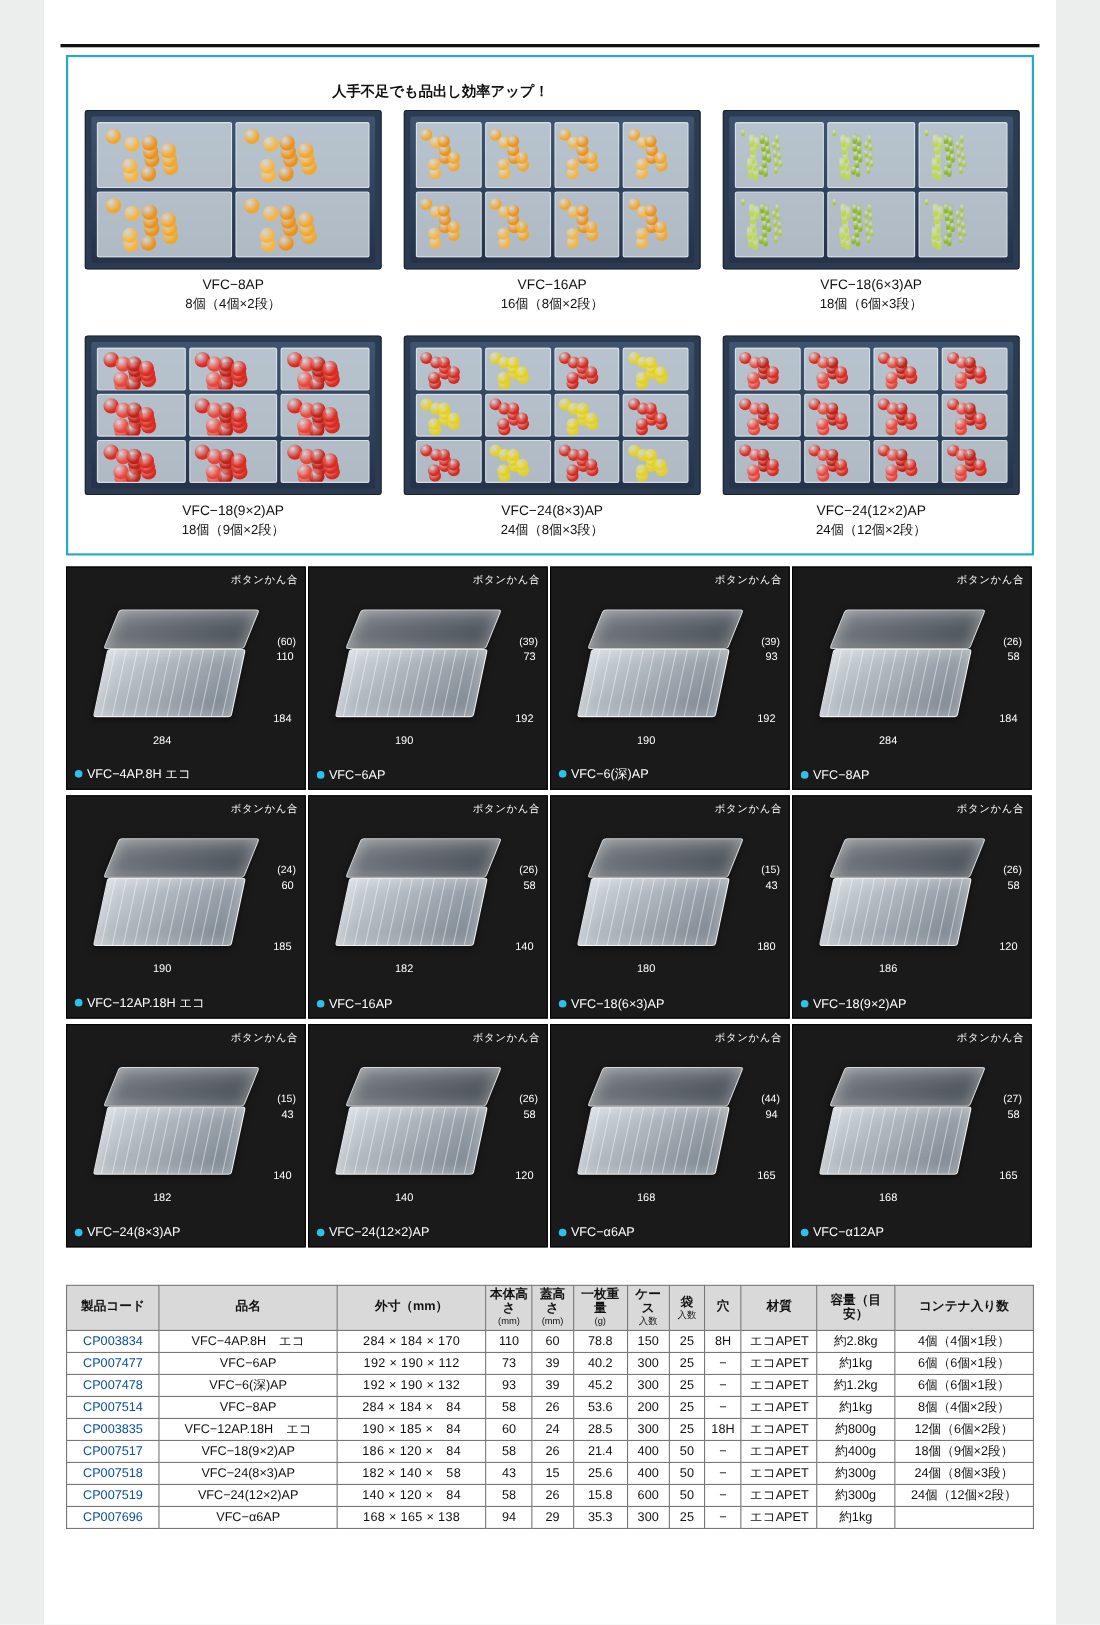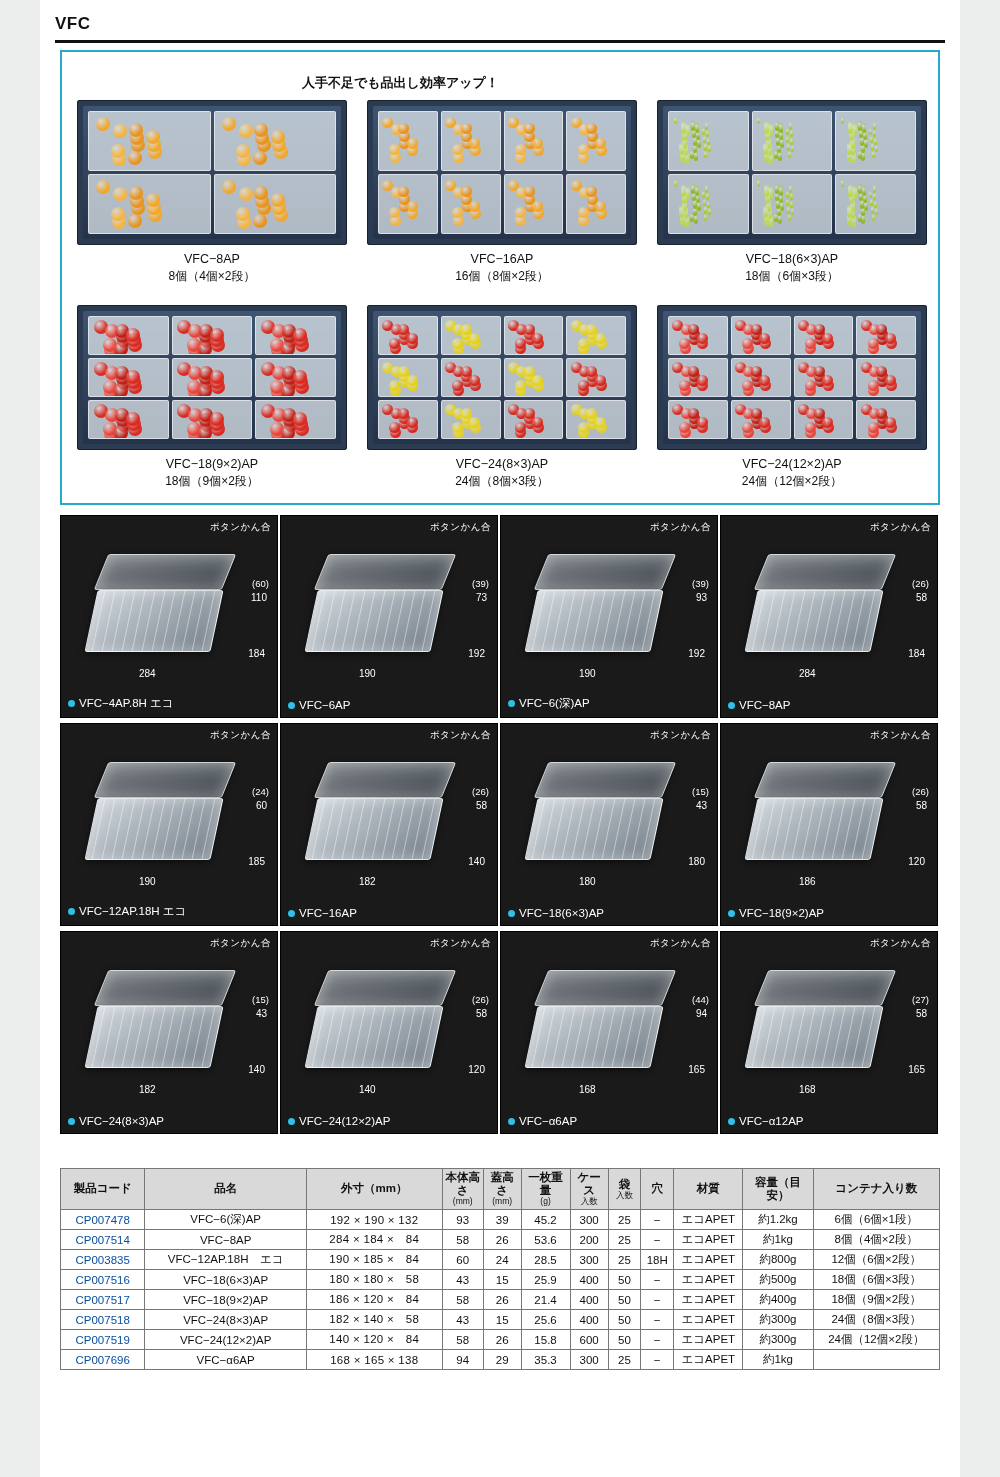--- a/index.html
+++ b/index.html
@@ -132,23 +132,20 @@
     position:absolute; left:20px; top:1438px; width:880px;
     font-size:10px; color:#222;
   }
   .footnotes .right { position:absolute; right:0; top:0; }
 </style>
 </head>
 <body>
 
 <div class="page">
 
-  <div class="page-header">
-    <div class="vfc">VFC</div>
-  </div>
   <div class="header-rule"></div>
 
   <div class="container-panel">
     <div class="cp-sub">人手不足でも品出し効率アップ！</div>
     <div id="tray-host">
         <div class="tray-cell" style="left: 15px; top: 48px;">
           <div class="tray-img">
             <div class="crate" style="grid-template-columns: repeat(2, 1fr); grid-template-rows: repeat(2, 1fr);">
               <div class="cellbox">
                 <span class="fruit" style="width: 14px; height: 14px; border-radius: 50%; background: radial-gradient(circle at 35% 30%, rgba(255, 255, 255, 0.4), rgb(240, 167, 44) 60%); left: 6%; top: 8%;"></span>
@@ -1192,20 +1189,48 @@
             <th style="width: 52px;"><span>一枚重量</span><span class="u">(g)</span></th>
             <th style="width: 40px;"><span>ケース</span><span class="u">入数</span></th>
             <th style="width: 34px;"><span>袋</span><span class="u">入数</span></th>
             <th style="width: 34px;"><span>穴</span></th>
             <th style="width: 70px;"><span>材質</span></th>
             <th style="width: 74px;"><span>容量（目安）</span></th>
             <th style="width: 130px;"><span>コンテナ入り数</span></th>
           </tr>
         </thead>
       <tbody id="spec-body">
+          <tr>
+            <td class="code">CP003834</td>
+            <td class="nm">VFC−4AP.8H　エコ</td>
+            <td class="dimcell">284 × 184 × 170</td>
+            <td>110</td>
+            <td>60</td>
+            <td>78.8</td>
+            <td>150</td>
+            <td>25</td>
+            <td>8H</td>
+            <td class="mat">エコAPET</td>
+            <td class="cap2">約2.8kg</td>
+            <td class="ctn">4個（4個×1段）</td>
+          </tr>
+          <tr>
+            <td class="code">CP007477</td>
+            <td class="nm">VFC−6AP</td>
+            <td class="dimcell">192 × 190 × 112</td>
+            <td>73</td>
+            <td>39</td>
+            <td>40.2</td>
+            <td>300</td>
+            <td>25</td>
+            <td>−</td>
+            <td class="mat">エコAPET</td>
+            <td class="cap2">約1kg</td>
+            <td class="ctn">6個（6個×1段）</td>
+          </tr>
           <tr>
             <td class="code">CP007478</td>
             <td class="nm">VFC−6(深)AP</td>
             <td class="dimcell">192 × 190 × 132</td>
             <td>93</td>
             <td>39</td>
             <td>45.2</td>
             <td>300</td>
             <td>25</td>
             <td>−</td>
@@ -1233,34 +1258,20 @@
             <td class="dimcell">190 × 185 ×　84</td>
             <td>60</td>
             <td>24</td>
             <td>28.5</td>
             <td>300</td>
             <td>25</td>
             <td>18H</td>
             <td class="mat">エコAPET</td>
             <td class="cap2">約800g</td>
             <td class="ctn">12個（6個×2段）</td>
-          </tr>
-          <tr>
-            <td class="code">CP007516</td>
-            <td class="nm">VFC−18(6×3)AP</td>
-            <td class="dimcell">180 × 180 ×　58</td>
-            <td>43</td>
-            <td>15</td>
-            <td>25.9</td>
-            <td>400</td>
-            <td>50</td>
-            <td>−</td>
-            <td class="mat">エコAPET</td>
-            <td class="cap2">約500g</td>
-            <td class="ctn">18個（6個×3段）</td>
           </tr>
           <tr>
             <td class="code">CP007517</td>
             <td class="nm">VFC−18(9×2)AP</td>
             <td class="dimcell">186 × 120 ×　84</td>
             <td>58</td>
             <td>26</td>
             <td>21.4</td>
             <td>400</td>
             <td>50</td>

